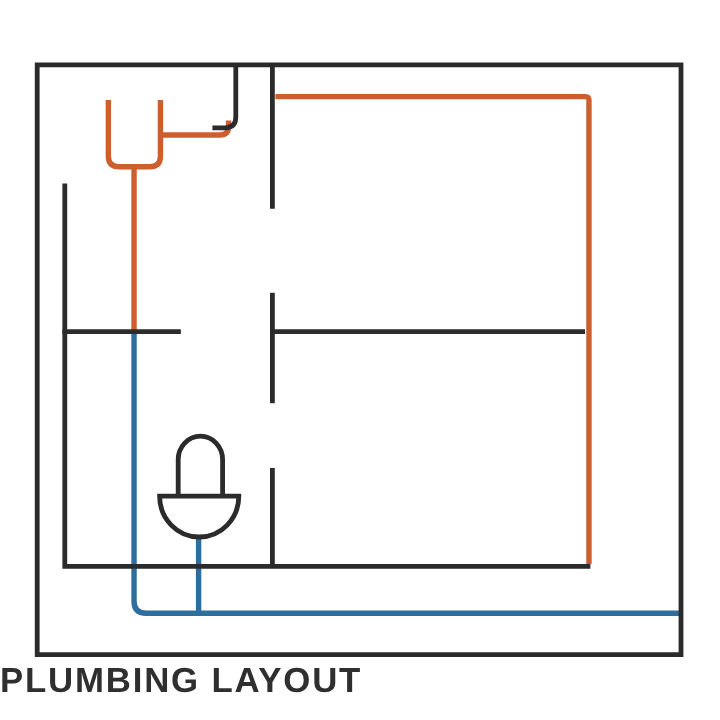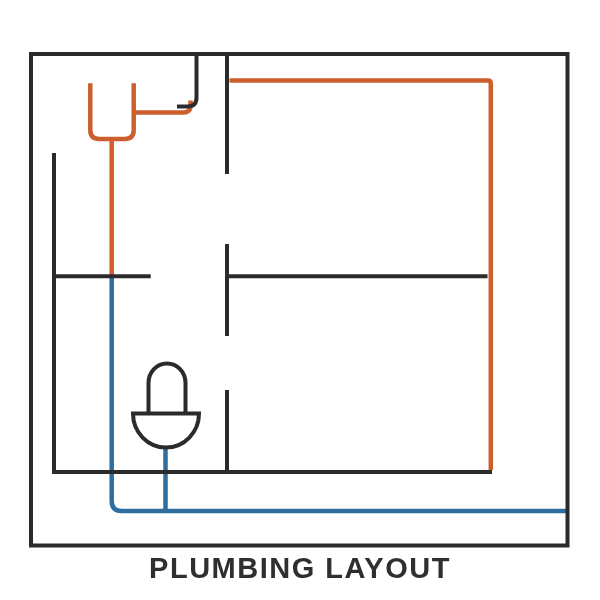--- a/index.html
+++ b/index.html
@@ -20,21 +20,20 @@
     left: 0;
     top: 0;
     width: 600px;
     height: 600px;
   }
   .caption {
     position: absolute;
     left: 0;
     top: 552px;
     width: 600px;
-    text-align: center;
     font-weight: 700;
     font-size: 29px;
     letter-spacing: 1.5px;
     color: #2f2f2f;
     white-space: nowrap;
   }
 </style>
 </head>
 <body>
 

